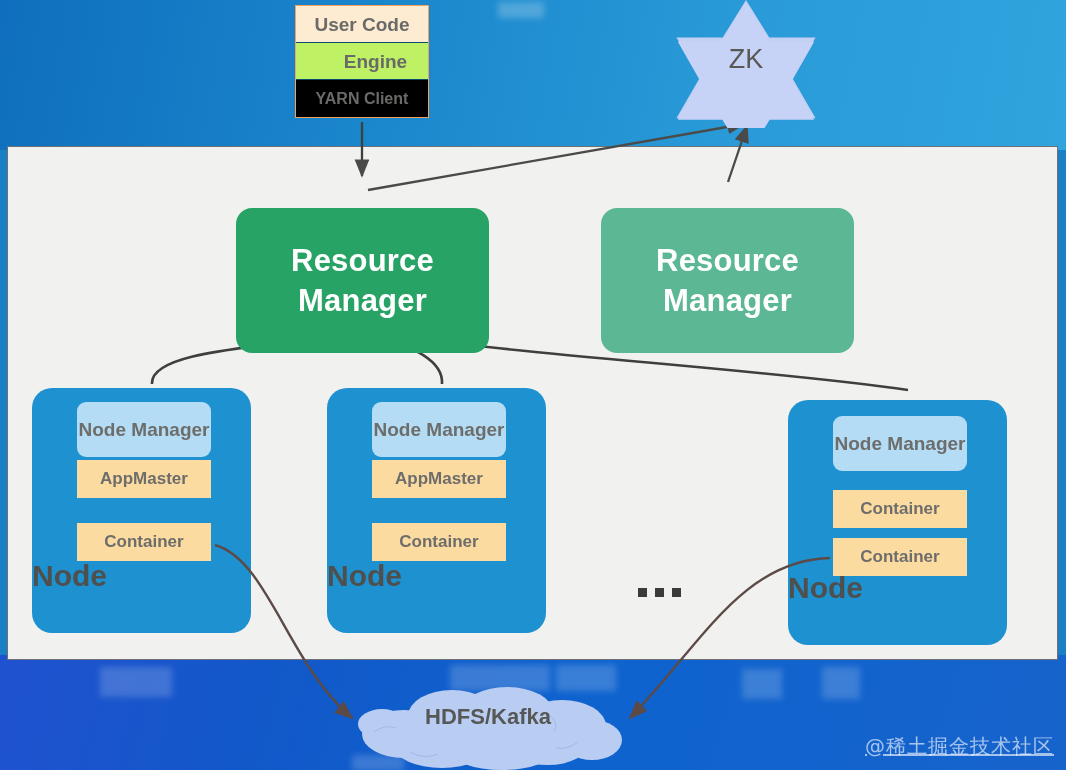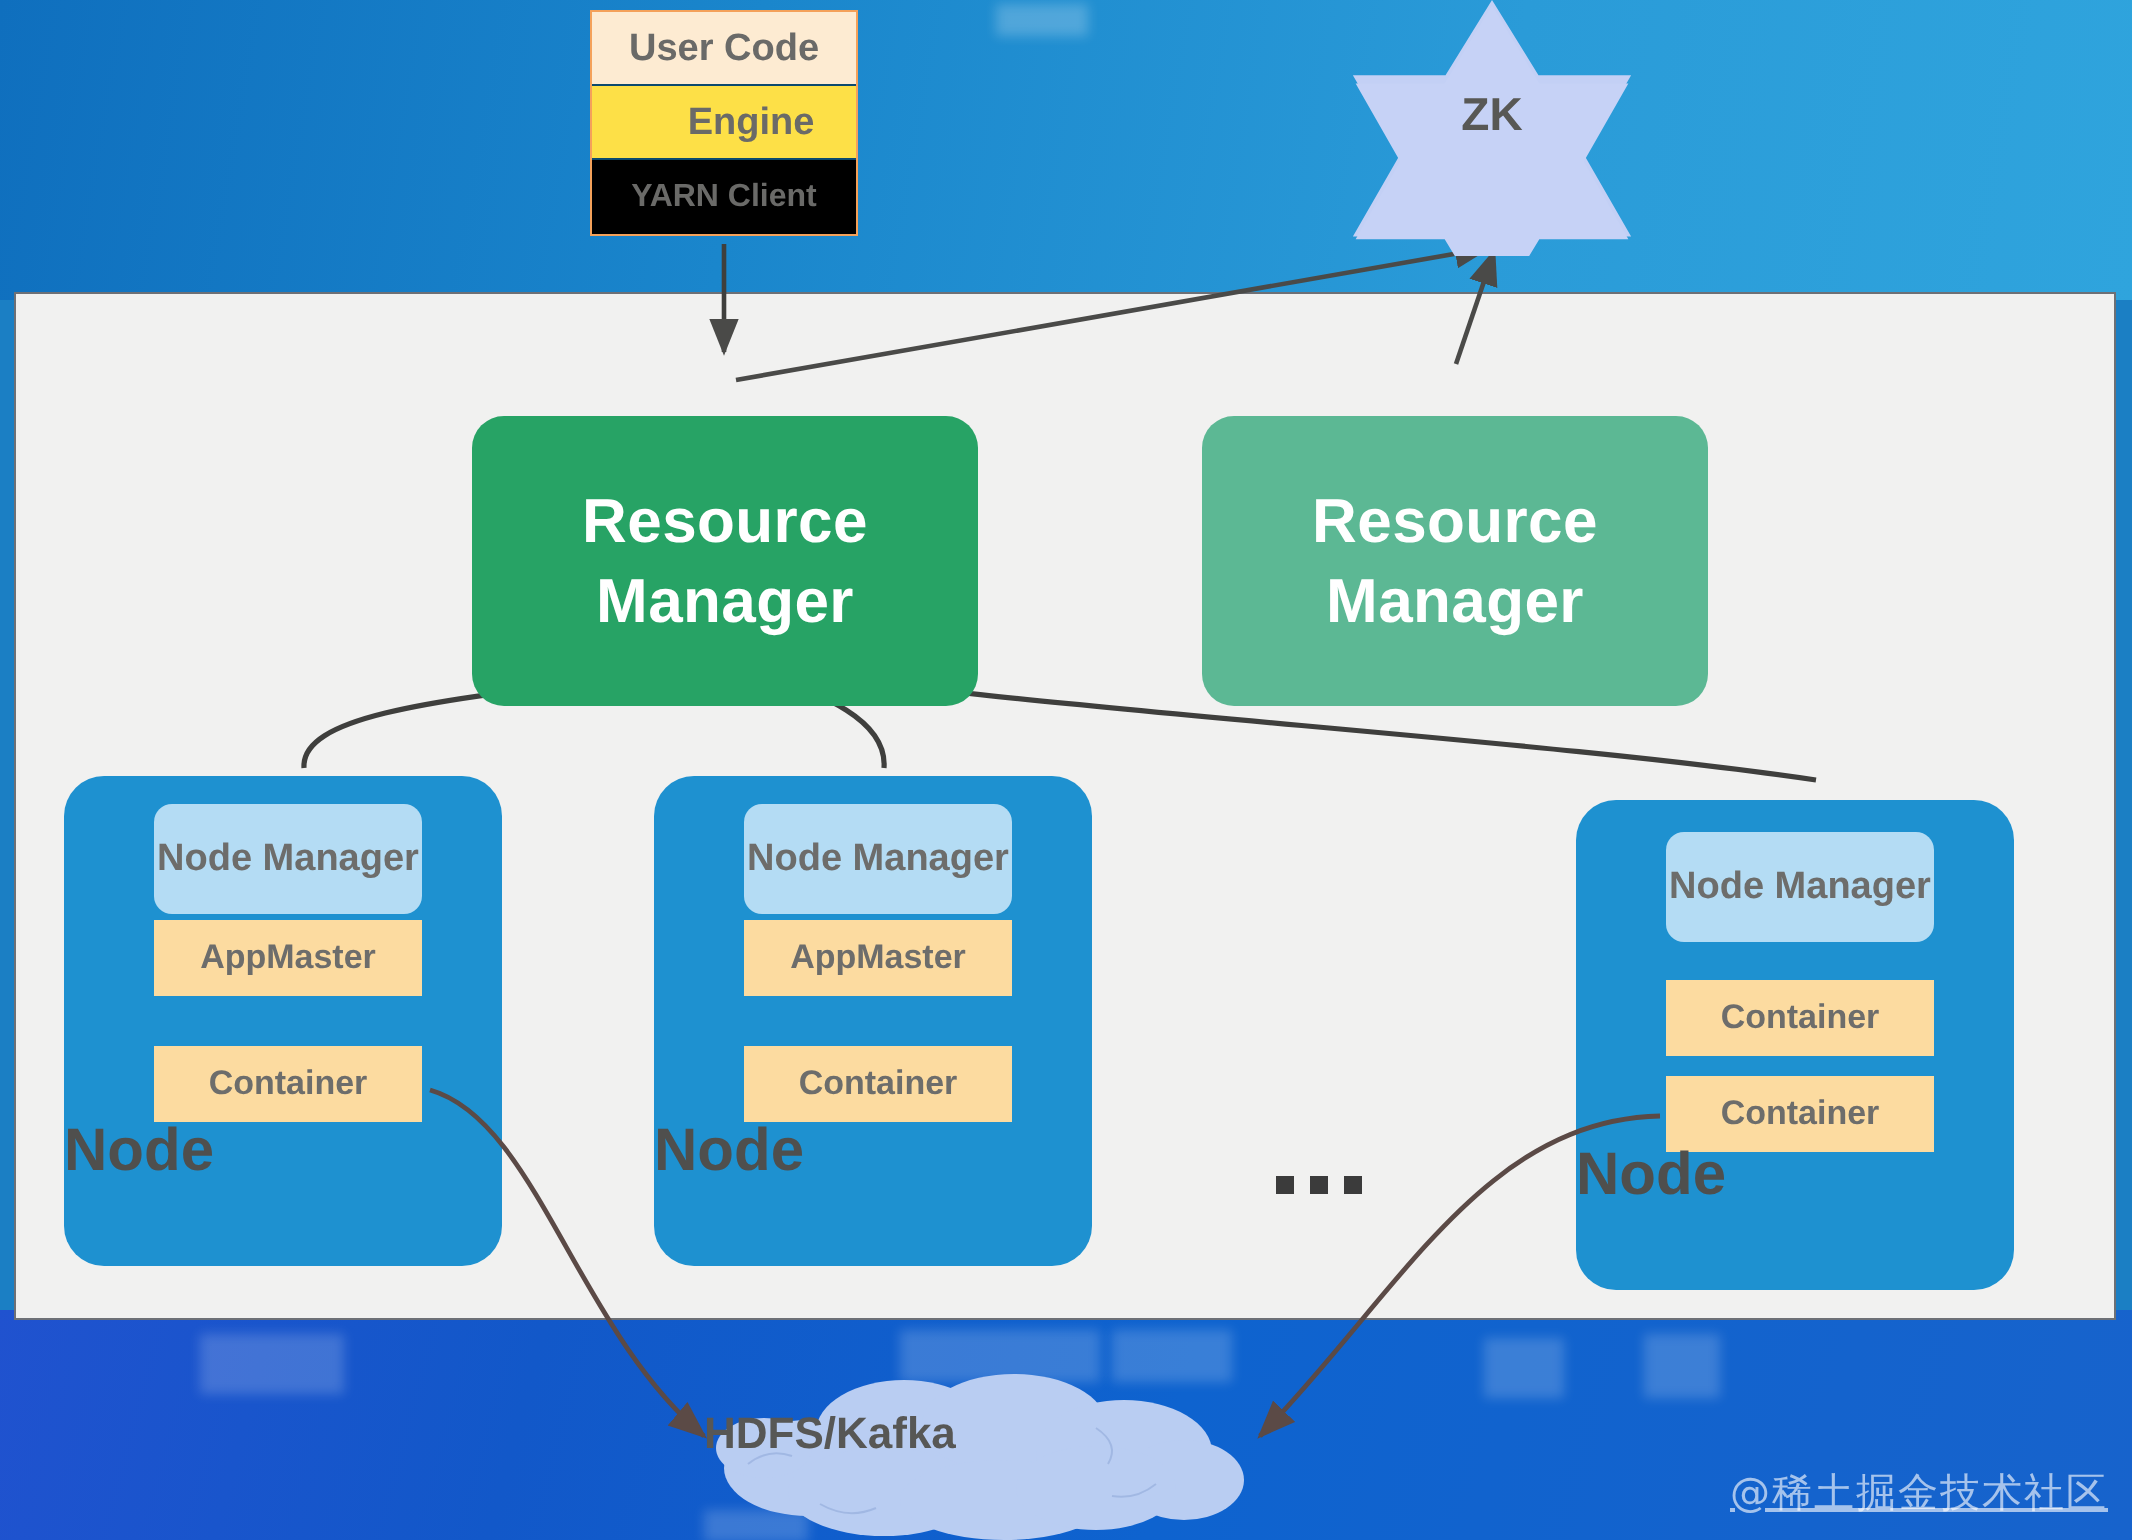--- a/index.html
+++ b/index.html
@@ -36,28 +36,28 @@
   .client-stack{
     position:absolute;left:295px;top:5px;width:134px;z-index:5;
     border:1px solid #f4a15a;box-sizing:border-box;
   }
   .client-row{
     height:37px;line-height:37px;text-align:center;
     font-size:19px;font-weight:bold;color:#6a6a68;
     border-bottom:1px solid #0c4a6e;box-sizing:border-box;
   }
   .client-row.c1{background:#fdebd2;}
-  .client-row.c2{background:#fde047;padding-left:27px;}
+  .client-row.c2{background:#bef264;padding-left:27px;}
   .client-row.c3{background:#000000;border-bottom:none;font-size:16px;}
 
   
   .zk-wrap{position:absolute;left:672px;top:0px;width:148px;height:128px;z-index:5;}
   .zk-label{
     position:absolute;left:0;top:44px;width:148px;text-align:center;
-    font-size:23px;font-weight:bold;color:#585855;
+    font-size:27px;font-weight:normal;color:#585855;
   }
 
   
   .rm{
     position:absolute;border-radius:16px;z-index:4;
     display:flex;align-items:center;justify-content:center;
     color:#ffffff;font-size:31px;font-weight:bold;line-height:1.28;
     text-align:center;letter-spacing:.2px;margin-top:28px;
   }
   .rm.active{left:236px;top:180px;width:253px;height:145px;background:#27a365;}
@@ -94,21 +94,21 @@
   .node.n3 .slot.s1{top:90px;}
   .node.n3 .slot.s2{top:138px;}
 
   
   .ellipsis{position:absolute;left:638px;top:588px;z-index:4;display:flex;gap:8px;}
   .ellipsis span{display:block;width:9px;height:9px;background:#3b3b3b;}
 
   
   .cloud-wrap{position:absolute;left:352px;top:686px;width:272px;height:84px;z-index:5;}
   .cloud-label{
-    position:absolute;left:0;top:18px;width:272px;text-align:left;
+    position:absolute;left:0;top:18px;width:272px;text-align:center;
     font-size:22px;font-weight:bold;color:#575755;
   }
 
   
   .watermark{
     position:absolute;right:12px;bottom:10px;z-index:7;
     font-size:20px;color:rgba(255,255,255,.62);
     font-family:"DejaVu Sans",sans-serif;letter-spacing:1px;text-decoration:underline;
   }
 </style>

